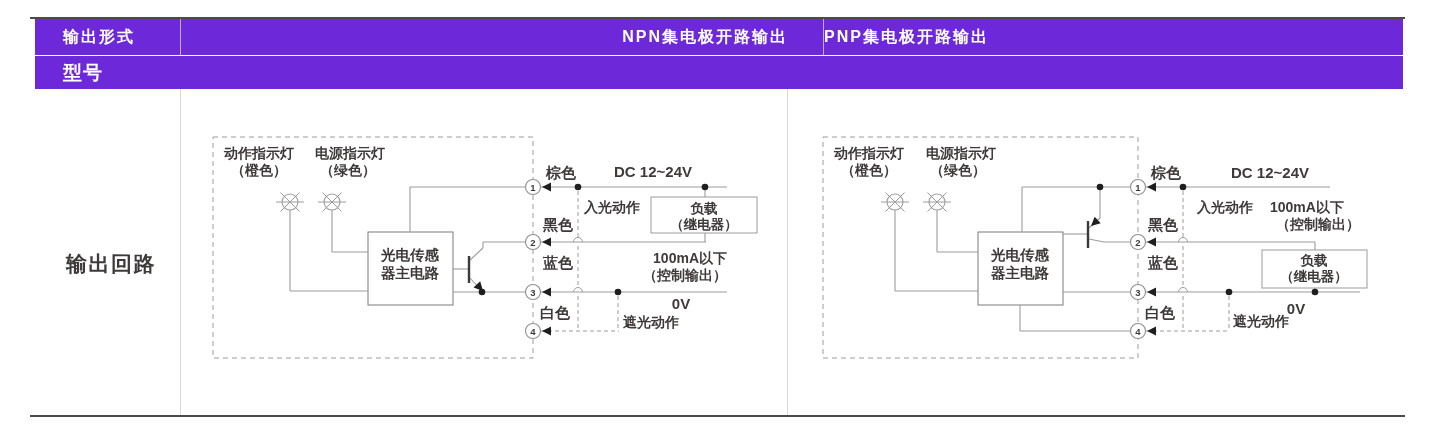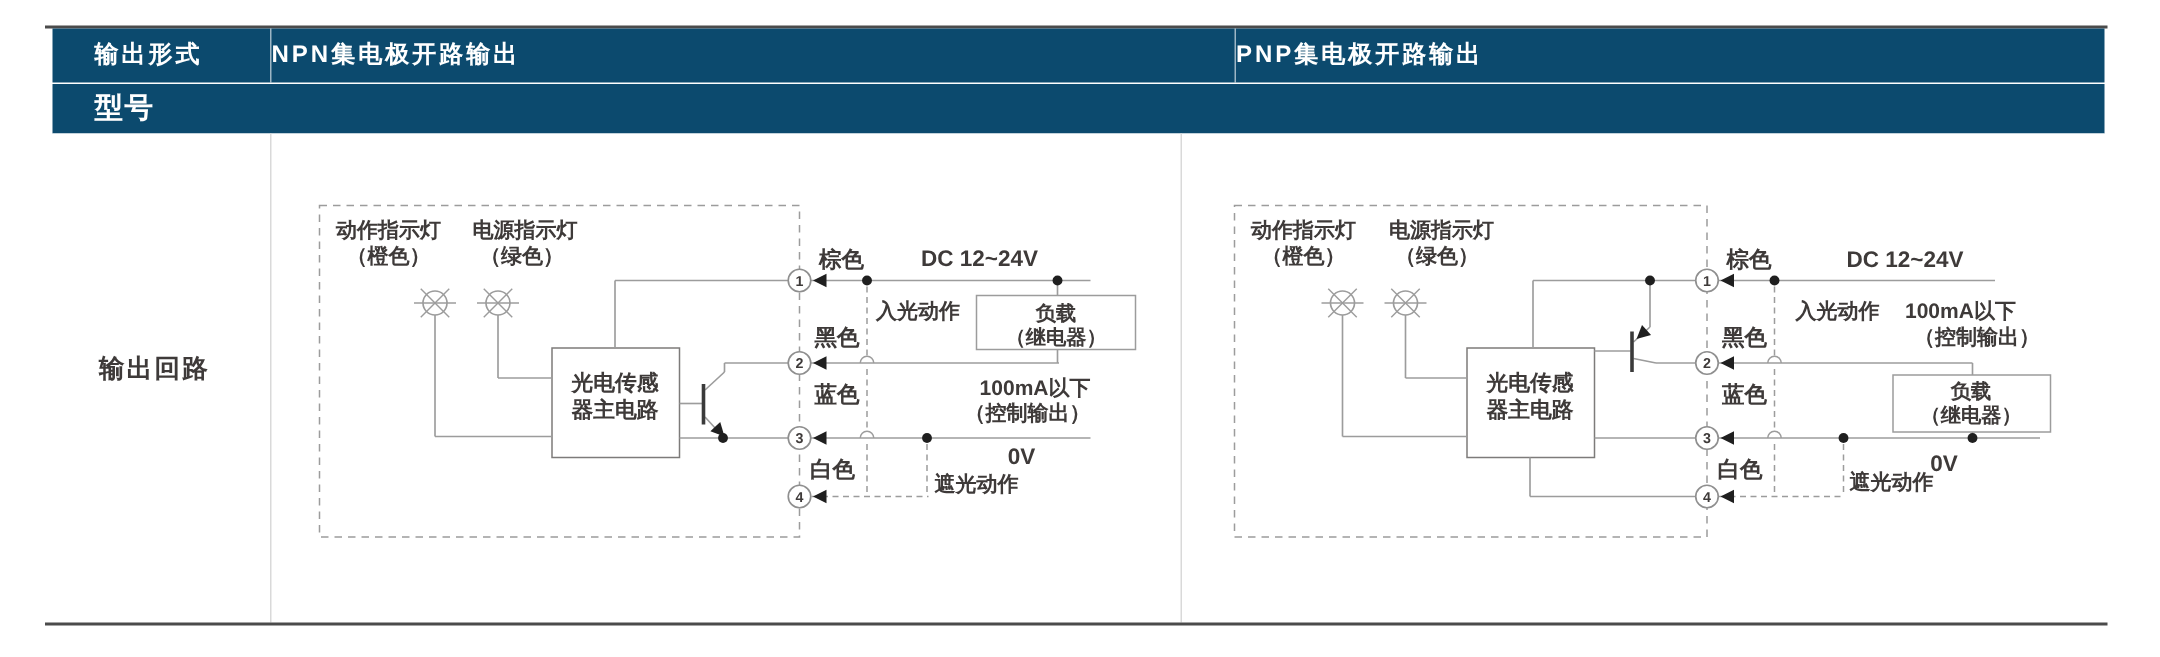--- a/index.html
+++ b/index.html
@@ -3,29 +3,29 @@
 <meta charset="utf-8">
 <style>
   html,body{margin:0;padding:0;}
   body{
     width:1440px;height:438px;position:relative;background:#ffffff;
     font-family:"Liberation Sans","DejaVu Sans",sans-serif;
     overflow:hidden;
   }
   .abs{position:absolute;}
   .rule{background:#4b4b4b;height:2px;}
-  .grow{background:#0c4a6e;}
+  .grow{background:#6d28d9;}
   .hcell{position:absolute;top:0;bottom:0;color:#fff;font-weight:bold;letter-spacing:2px;}
   .hcell.c1{left:0;width:145px;padding-left:28px;box-sizing:border-box;text-align:left;}
-  .hcell.c2{left:145px;width:607px;text-align:left;border-left:1px solid rgba(255,255,255,.6);}
+  .hcell.c2{left:145px;width:607px;text-align:right;border-left:1px solid rgba(255,255,255,.6);}
   .hcell.c3{left:788px;width:616px;border-left:1px solid rgba(255,255,255,.6);}
   .r1 .hcell{font-size:16px;line-height:36px;}
   .r2 .hcell{font-size:19px;line-height:33px;letter-spacing:1px;}
   .bodydiv{background:#d9d9d9;width:1px;}
-  #row-label{font-size:17px;font-weight:bold;color:#3e3a39;letter-spacing:1.5px;}
+  #row-label{font-size:21px;font-weight:bold;color:#3e3a39;letter-spacing:1.5px;margin-top:16px;}
   svg text{fill:#3e3a39;font-weight:600;font-family:"Liberation Sans","DejaVu Sans",sans-serif;}
 </style>
 </head>
 <body>
 
 <div class="abs rule" style="left:30px;top:17px;width:1375px;"></div>
 
 <div class="abs grow r1" style="left:35px;top:19px;width:1368px;height:36px;">
   <div class="hcell c1">输出形式</div>
   <div class="hcell c2">NPN集电极开路输出</div>

